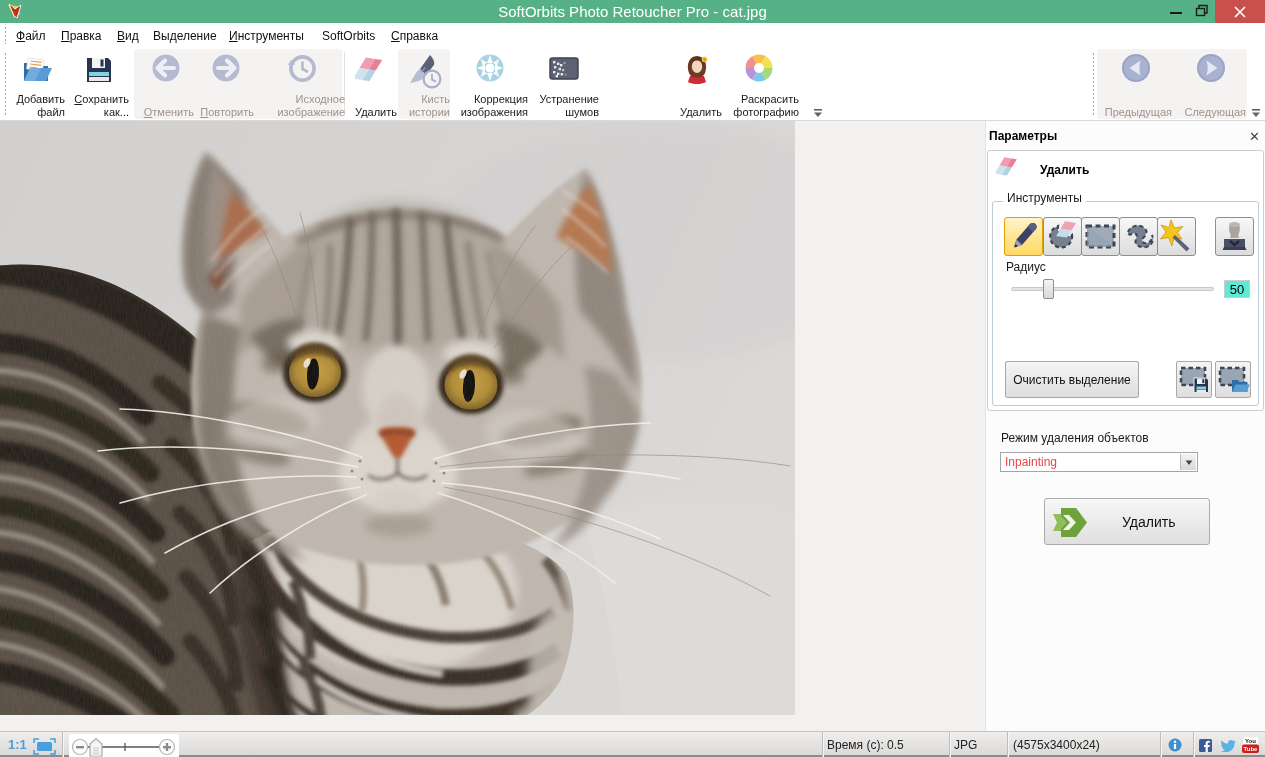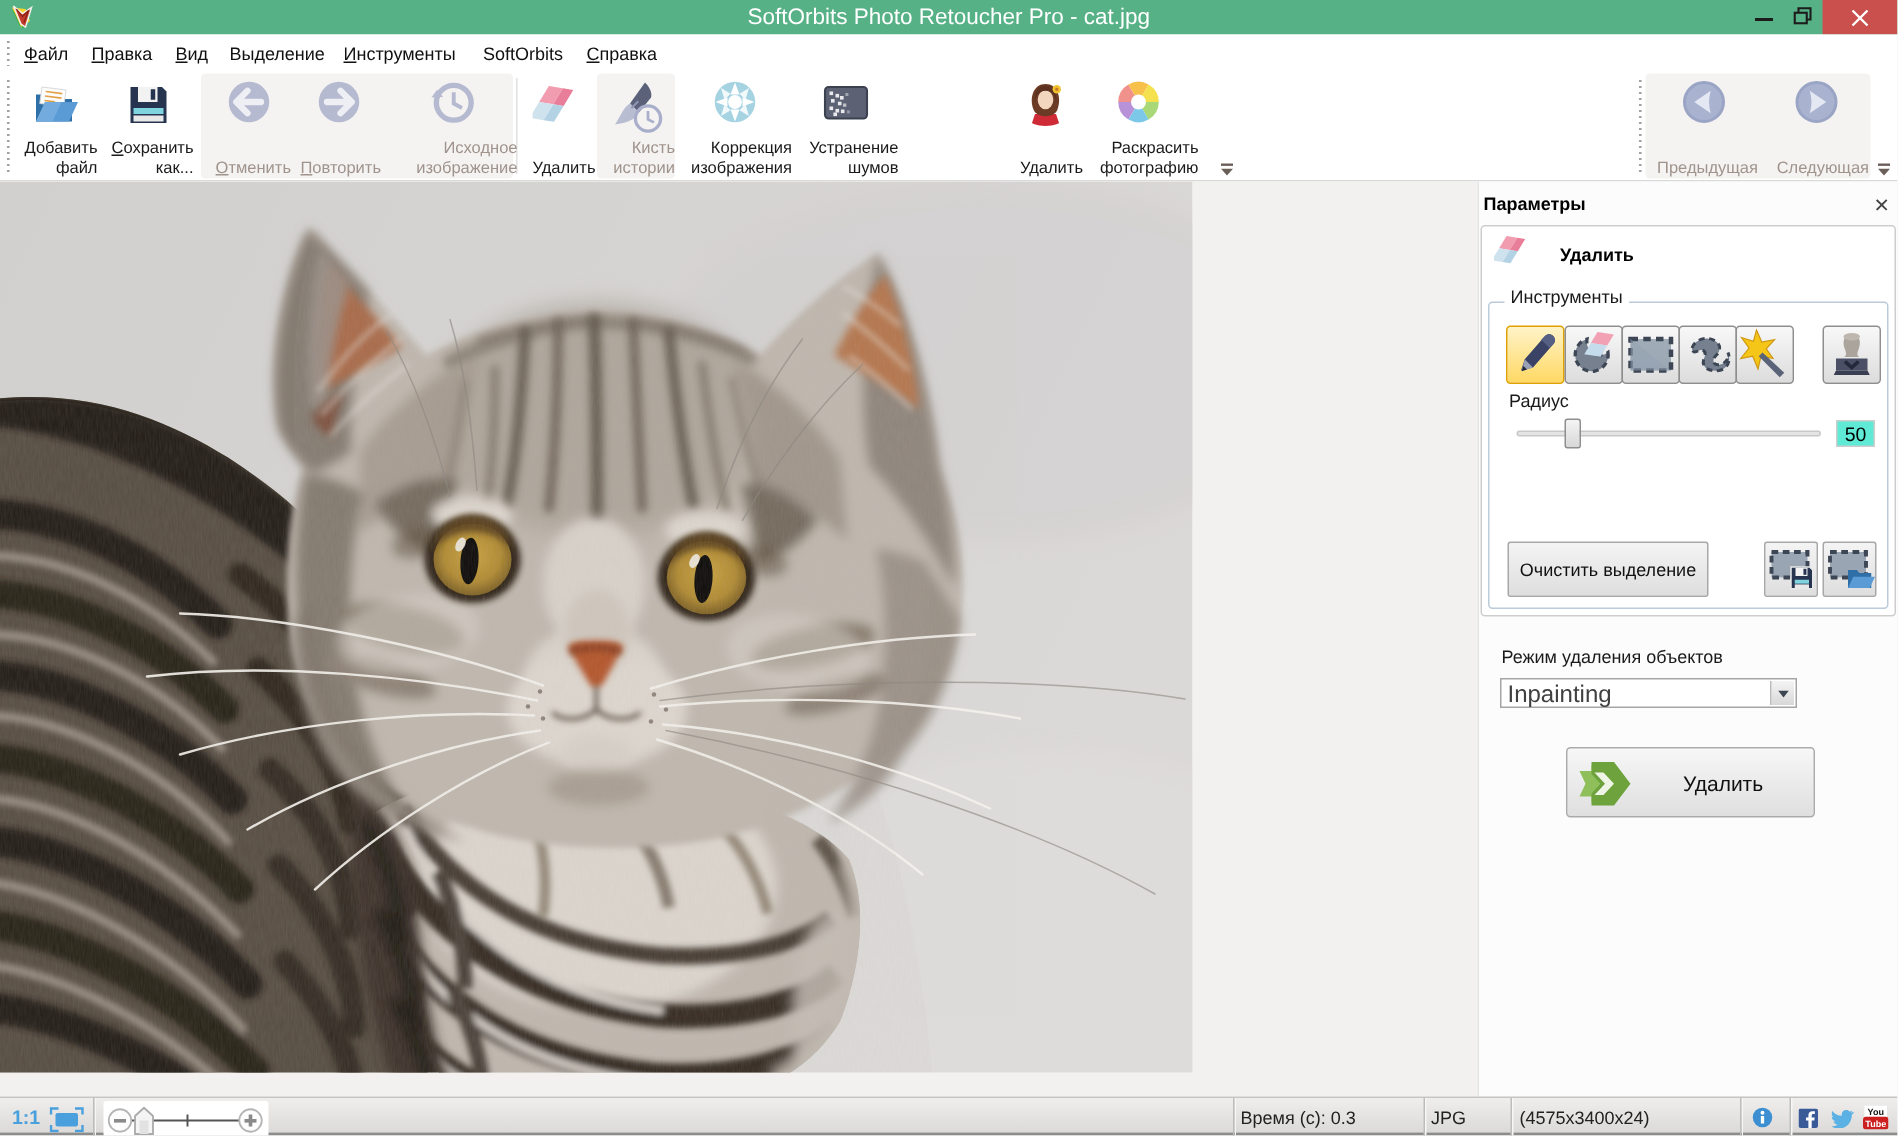--- a/index.html
+++ b/index.html
@@ -45,21 +45,21 @@
   .toolb.sel { background:linear-gradient(#fff3c8,#ffd964); border-color:#e0a000; }
   #p-radius-lab { position:absolute; left:20px; top:139px; font-size:12px; color:#1a1a1a; }
   #p-slider-track { position:absolute; left:25px; top:166px; width:203px; height:4px; background:#e4e4e4; border:1px solid #c8c8c8; border-radius:2px; }
   #p-slider-thumb { position:absolute; left:57px; top:158px; width:11px; height:20px; background:linear-gradient(#f4f4f4,#d8d8d8); border:1px solid #8e8e8e; border-radius:2px; }
   #p-val { position:absolute; left:238px; top:159px; width:26px; height:18px; border:1px solid #cdcdcd; background:#5eead4; font-size:13px; text-align:center; line-height:17px; }
   #p-clear { position:absolute; left:19px; top:240px; width:134px; height:37px; border:1px solid #a8a8a8; border-radius:2px;
      background:linear-gradient(#f4f4f4,#dedede); font-size:12px; text-align:center; line-height:36px; color:#111; }
   .selbtn { position:absolute; top:240px; width:36px; height:37px; border:1px solid #a8a8a8; border-radius:2px; background:linear-gradient(#f4f4f4,#dedede); }
   #p-mode-lab { position:absolute; left:15px; top:310px; font-size:12px; color:#1a1a1a; }
   #p-combo { position:absolute; left:14px; top:331px; width:198px; height:20px; background:#fff; border:1px solid #a5a5a5; }
-  #p-combo-txt { position:absolute; left:4px; top:2px; font-size:16px; color:#404040; }
+  #p-combo-txt { position:absolute; left:4px; top:2px; font-size:12px; color:#ef4444; }
   #p-combo-btn { position:absolute; right:1px; top:1px; width:16px; height:16px; background:linear-gradient(#f4f4f4,#d8d8d8); border-left:1px solid #bbb; }
   #p-del { position:absolute; left:58px; top:377px; width:166px; height:47px; border:1px solid #ababab; border-radius:3px;
      background:linear-gradient(#f7f7f7,#dfdfdf); }
   #p-del span { position:absolute; left:77px; top:15px; font-size:14px; color:#111; }
 
   
   #statusbar { left:0; top:731px; width:1265px; height:26px; background:linear-gradient(#efeeed,#dbdad8); border-top:1px solid #c4c4c4; border-bottom:2px solid #8c8c8c; font-size:12px; color:#222; }
   .scell { position:absolute; top:0; height:26px; border-right:1px solid #bdbdbd; box-shadow:1px 0 0 #f6f6f6; }
   .stext { position:absolute; top:6px; }
 </style>
@@ -604,21 +604,21 @@
   </div>
 </div>
 
 <div class="abs" id="statusbar">
   <div class="scell" style="left:0;width:63px"></div>
   <div class="scell" style="left:63px;width:760px"></div>
   <div class="scell" style="left:823px;width:127px"></div>
   <div class="scell" style="left:950px;width:58px"></div>
   <div class="scell" style="left:1008px;width:153px"></div>
   <div class="scell" style="left:1161px;width:33px"></div>
-  <div class="stext" style="left:827px">Время (с): 0.3</div>
+  <div class="stext" style="left:827px">Время (с): 0.5</div>
   <div class="stext" style="left:954px">JPG</div>
   <div class="stext" style="left:1013px">(4575x3400x24)</div>
   <div class="abs" style="left:8px;top:5px;color:#4aa0dc;font-weight:bold;font-size:13px">1:1</div>
   <svg class="abs" style="left:33px;top:6px" width="23" height="17" viewBox="0 0 23 17">
     <rect x="4" y="4" width="15" height="9" rx="1.5" fill="#4aa0dc"></rect>
     <path d="M1 5 V1 H6 M17 1 H22 V5 M22 12 V16 H17 M6 16 H1 V12" stroke="#4aa0dc" stroke-width="1.6" fill="none"></path>
   </svg>
   <div class="abs" style="left:69px;top:2px;width:110px;height:24px;background:#fff;border-radius:2px"></div>
   <svg class="abs" style="left:69px;top:2px" width="110" height="24" viewBox="0 0 110 24">
     <line x1="18" y1="13" x2="98" y2="13" stroke="#555" stroke-width="1.3"></line>

